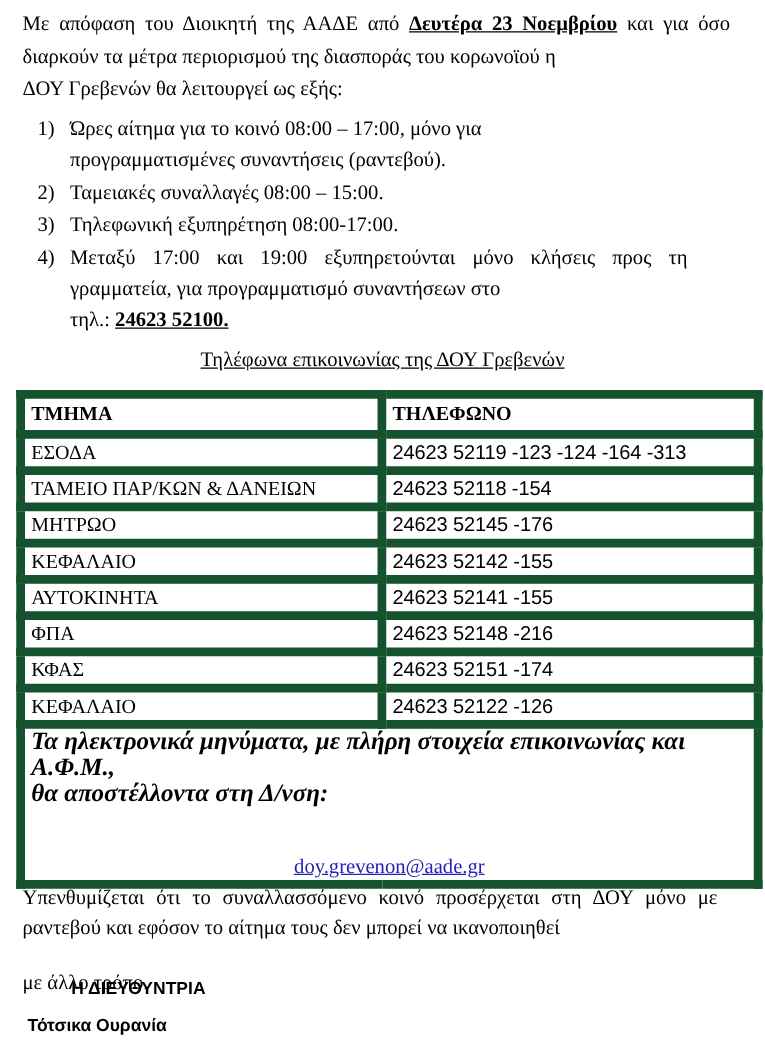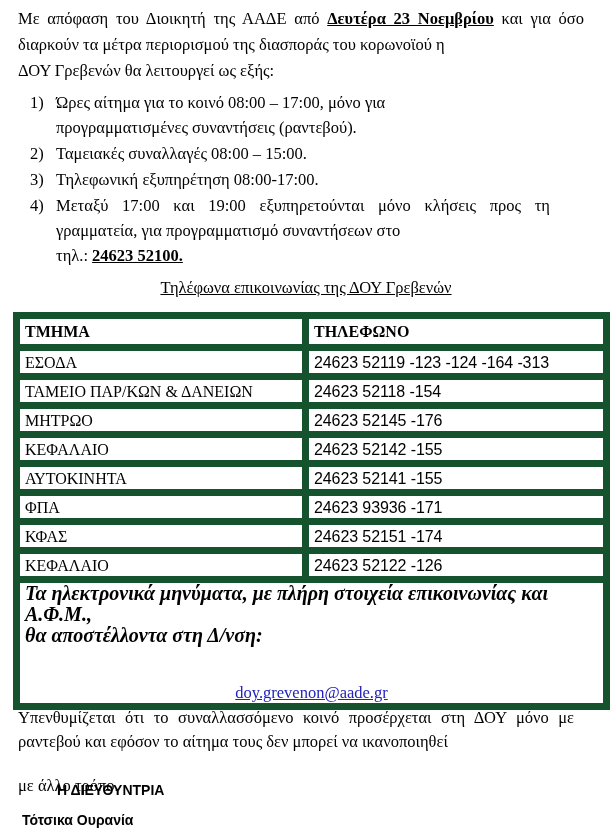--- a/index.html
+++ b/index.html
@@ -193,21 +193,21 @@
       <tr>
         <td class="dept">ΚΕΦΑΛΑΙΟ</td>
         <td class="tel">24623 52142 -155</td>
       </tr>
       <tr>
         <td class="dept">ΑΥΤΟΚΙΝΗΤΑ</td>
         <td class="tel">24623 52141 -155</td>
       </tr>
       <tr>
         <td class="dept">ΦΠΑ</td>
-        <td class="tel">24623 93936 -171</td>
+        <td class="tel">24623 52148 -216</td>
       </tr>
       <tr>
         <td class="dept">ΚΦΑΣ</td>
         <td class="tel">24623 52151 -174</td>
       </tr>
       <tr>
         <td class="dept">ΚΕΦΑΛΑΙΟ</td>
         <td class="tel">24623 52122 -126</td>
       </tr>
 

